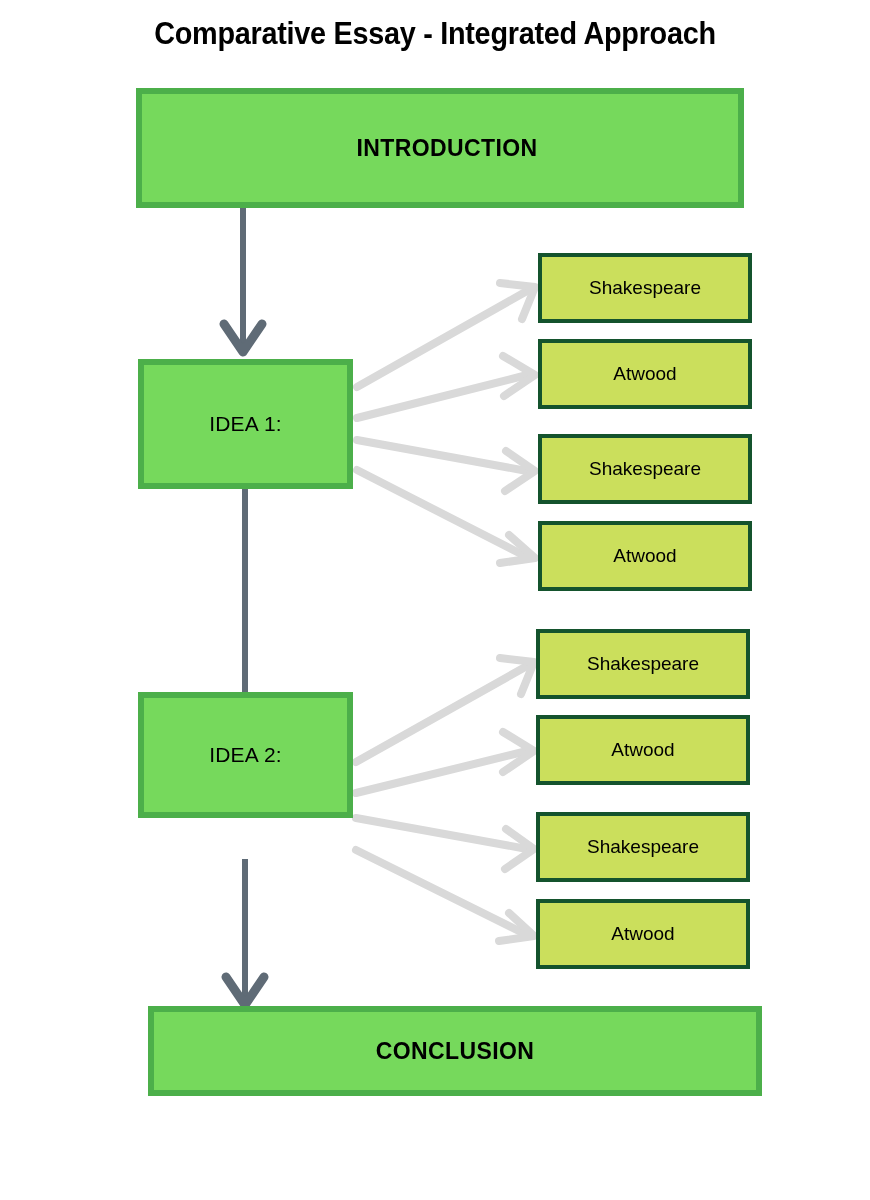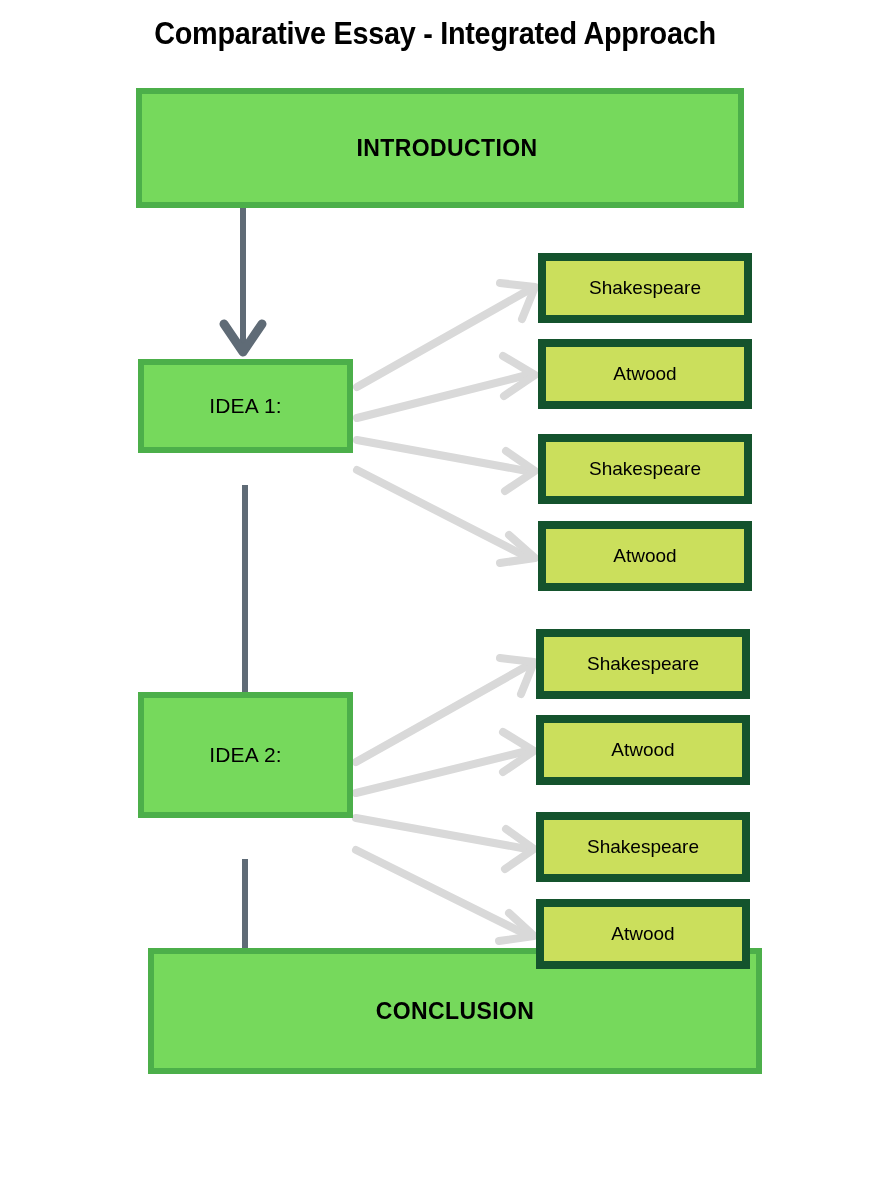--- a/index.html
+++ b/index.html
@@ -82,30 +82,30 @@
   .box-idea {
     background: #76D95C;
     border: 6px solid #4CAF4A;
     font-size: 21px;
     font-weight: normal;
     letter-spacing: 0.2px;
   }
 
   .box-side {
     background: #CBDF5C;
-    border: 8px solid #14532d;
+    border: 4px solid #14532d;
     font-size: 19px;
     font-weight: normal;
   }
 
   
   #box-introduction { left: 136px; top: 88px;  width: 608px; height: 120px; padding-left: 14px; }
-  #box-idea1        { left: 138px; top: 359px; width: 215px; height: 94px; }
+  #box-idea1        { left: 138px; top: 359px; width: 215px; height: 130px; }
   #box-idea2        { left: 138px; top: 692px; width: 215px; height: 126px; }
-  #box-conclusion   { left: 148px; top: 948px; width: 614px; height: 126px; }
+  #box-conclusion   { left: 148px; top: 1006px; width: 614px; height: 90px; }
 
   
   #side-1-0 { left: 538px; top: 253px; width: 214px; height: 70px; }
   #side-1-1 { left: 538px; top: 339px; width: 214px; height: 70px; }
   #side-1-2 { left: 538px; top: 434px; width: 214px; height: 70px; }
   #side-1-3 { left: 538px; top: 521px; width: 214px; height: 70px; }
 
   
   #side-2-0 { left: 536px; top: 629px; width: 214px; height: 70px; }
   #side-2-1 { left: 536px; top: 715px; width: 214px; height: 70px; }

